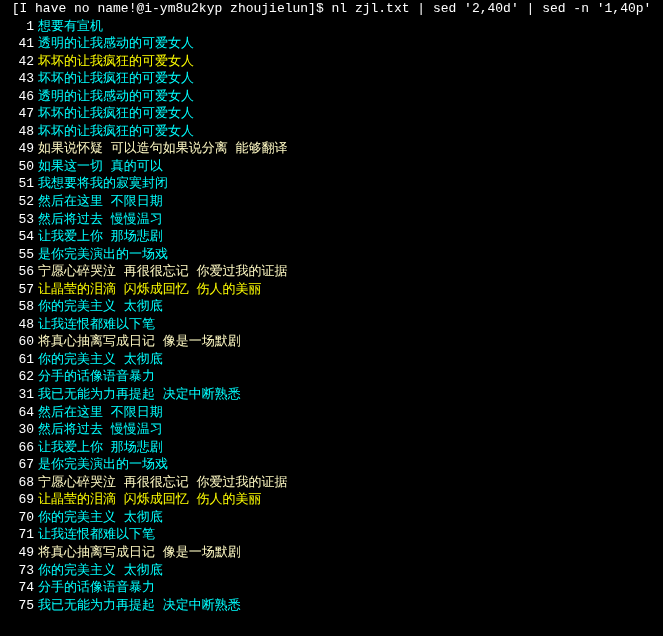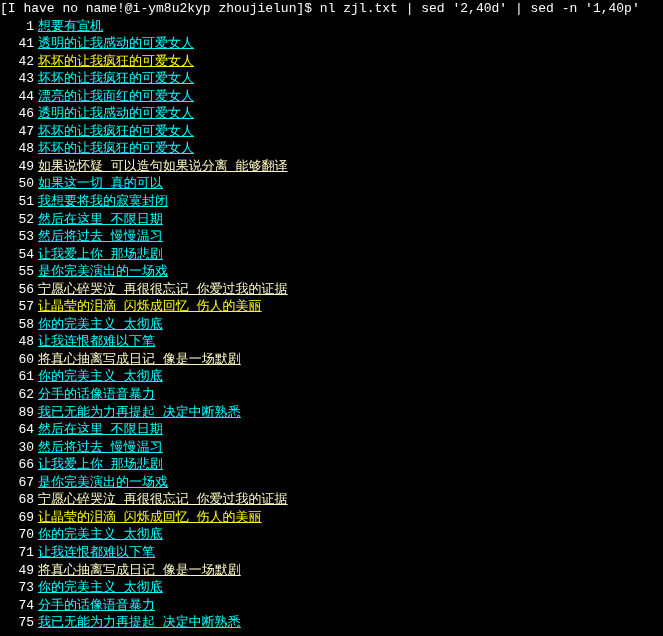--- a/index.html
+++ b/index.html
@@ -18,71 +18,70 @@
     .terminal {
       background-color: #000000;
       color: #ffffff;
       padding: 0;
       width: 663px;
     }
     .prompt-line {
       color: #ffffff;
       white-space: pre;
       line-height: 1.35;
+      text-align: center;
     }
     .line {
       display: flex;
       line-height: 1.35;
       white-space: pre;
     }
     .line-num {
       color: #ffffff;
       min-width: 38px;
       text-align: right;
       padding-right: 4px;
       flex-shrink: 0;
     }
     .line-content {
       flex: 1;
-      text-decoration: underline;
     }
     
     .cyan { color: #00ffff; }
     .yellow { color: #ffff00; }
     .green { color: #fef9c3; }
   </style>
 </head>
 <body>
 
 <div class="terminal">
   <div class="prompt-line">[I have no name!@i-ym8u2kyp zhoujielun]$ nl zjl.txt | sed '2,40d' | sed -n '1,40p'</div>
   <div id="lines-container">
       <div class="line"><span class="line-num">1</span><span class="line-content cyan">想要有宣机</span></div>
       <div class="line"><span class="line-num">41</span><span class="line-content cyan">透明的让我感动的可爱女人</span></div>
       <div class="line"><span class="line-num">42</span><span class="line-content yellow">坏坏的让我疯狂的可爱女人</span></div>
       <div class="line"><span class="line-num">43</span><span class="line-content cyan">坏坏的让我疯狂的可爱女人</span></div>
-      <div class="line"><span class="line-num">44</span><span class="line-content cyan">漂亮的让我面红的可爱女人</span></div>
       <div class="line"><span class="line-num">46</span><span class="line-content cyan">透明的让我感动的可爱女人</span></div>
       <div class="line"><span class="line-num">47</span><span class="line-content cyan">坏坏的让我疯狂的可爱女人</span></div>
       <div class="line"><span class="line-num">48</span><span class="line-content cyan">坏坏的让我疯狂的可爱女人</span></div>
       <div class="line"><span class="line-num">49</span><span class="line-content green">如果说怀疑 可以造句如果说分离 能够翻译</span></div>
       <div class="line"><span class="line-num">50</span><span class="line-content cyan">如果这一切 真的可以</span></div>
       <div class="line"><span class="line-num">51</span><span class="line-content cyan">我想要将我的寂寞封闭</span></div>
       <div class="line"><span class="line-num">52</span><span class="line-content cyan">然后在这里 不限日期</span></div>
       <div class="line"><span class="line-num">53</span><span class="line-content cyan">然后将过去 慢慢温习</span></div>
       <div class="line"><span class="line-num">54</span><span class="line-content cyan">让我爱上你 那场悲剧</span></div>
       <div class="line"><span class="line-num">55</span><span class="line-content cyan">是你完美演出的一场戏</span></div>
       <div class="line"><span class="line-num">56</span><span class="line-content green">宁愿心碎哭泣 再很很忘记 你爱过我的证据</span></div>
       <div class="line"><span class="line-num">57</span><span class="line-content yellow">让晶莹的泪滴 闪烁成回忆 伤人的美丽</span></div>
       <div class="line"><span class="line-num">58</span><span class="line-content cyan">你的完美主义 太彻底</span></div>
       <div class="line"><span class="line-num">48</span><span class="line-content cyan">让我连恨都难以下笔</span></div>
       <div class="line"><span class="line-num">60</span><span class="line-content green">将真心抽离写成日记 像是一场默剧</span></div>
       <div class="line"><span class="line-num">61</span><span class="line-content cyan">你的完美主义 太彻底</span></div>
       <div class="line"><span class="line-num">62</span><span class="line-content cyan">分手的话像语音暴力</span></div>
-      <div class="line"><span class="line-num">89</span><span class="line-content cyan">我已无能为力再提起 决定中断熟悉</span></div>
+      <div class="line"><span class="line-num">31</span><span class="line-content cyan">我已无能为力再提起 决定中断熟悉</span></div>
       <div class="line"><span class="line-num">64</span><span class="line-content cyan">然后在这里 不限日期</span></div>
       <div class="line"><span class="line-num">30</span><span class="line-content cyan">然后将过去 慢慢温习</span></div>
       <div class="line"><span class="line-num">66</span><span class="line-content cyan">让我爱上你 那场悲剧</span></div>
       <div class="line"><span class="line-num">67</span><span class="line-content cyan">是你完美演出的一场戏</span></div>
       <div class="line"><span class="line-num">68</span><span class="line-content green">宁愿心碎哭泣 再很很忘记 你爱过我的证据</span></div>
       <div class="line"><span class="line-num">69</span><span class="line-content yellow">让晶莹的泪滴 闪烁成回忆 伤人的美丽</span></div>
       <div class="line"><span class="line-num">70</span><span class="line-content cyan">你的完美主义 太彻底</span></div>
       <div class="line"><span class="line-num">71</span><span class="line-content cyan">让我连恨都难以下笔</span></div>
       <div class="line"><span class="line-num">49</span><span class="line-content green">将真心抽离写成日记 像是一场默剧</span></div>
       <div class="line"><span class="line-num">73</span><span class="line-content cyan">你的完美主义 太彻底</span></div>

